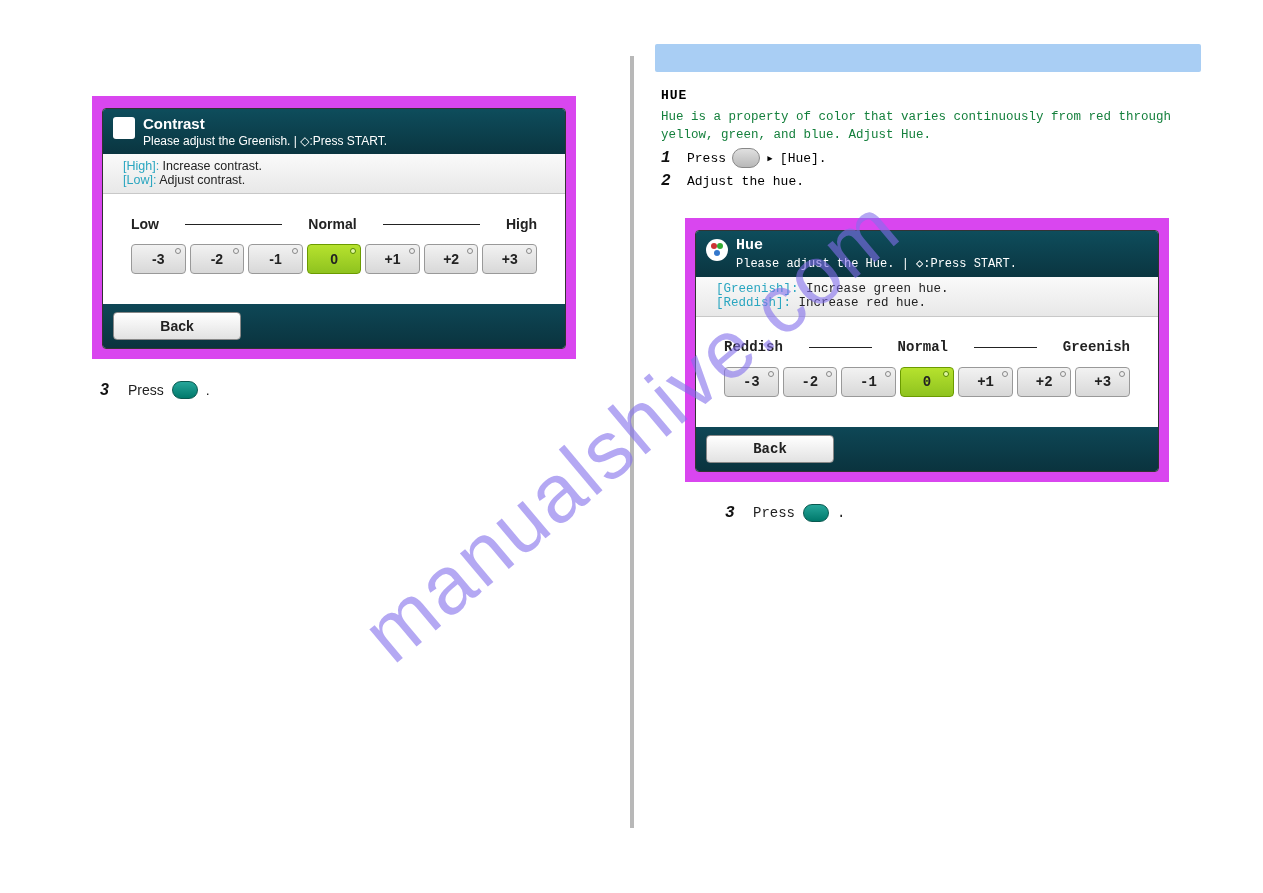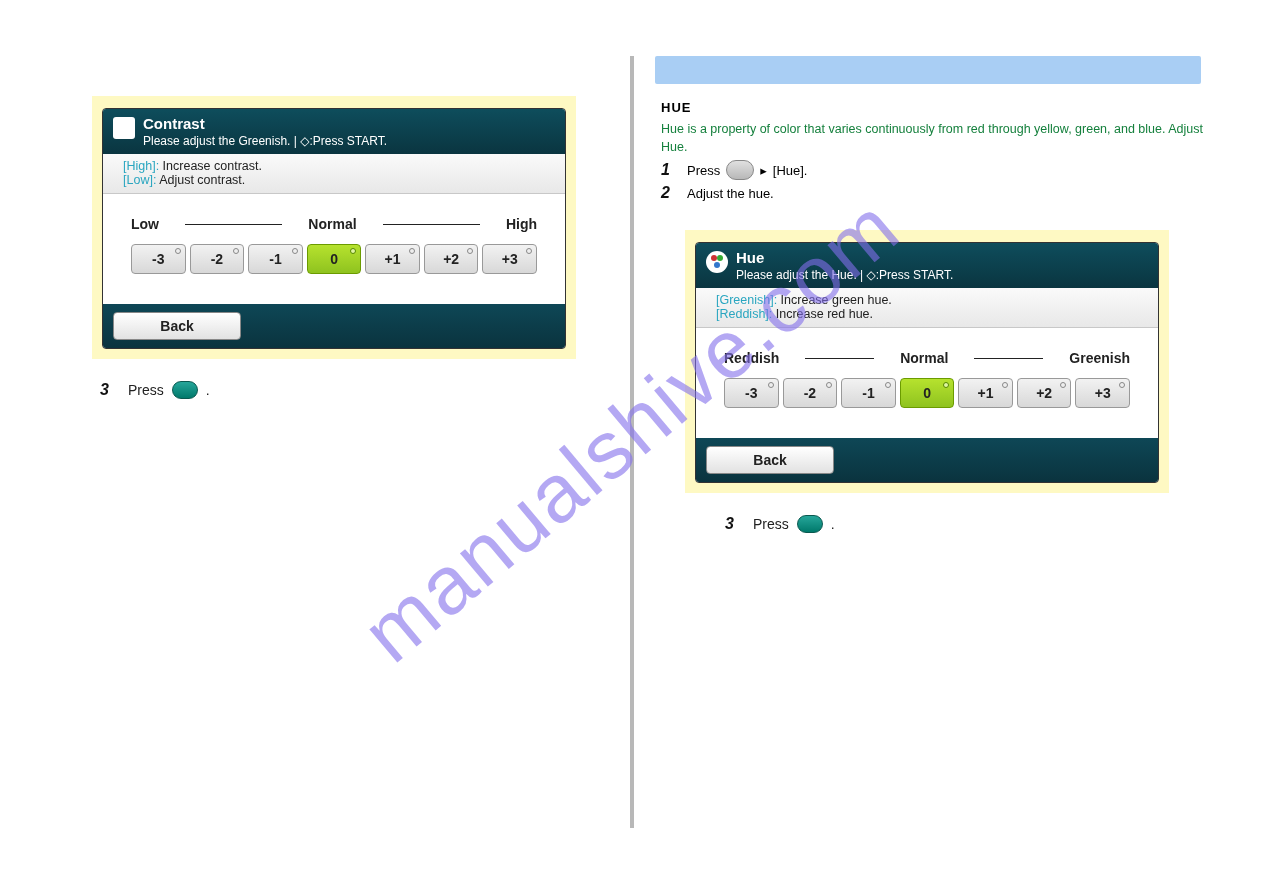--- a/index.html
+++ b/index.html
@@ -26,32 +26,32 @@
   }
   .divider {
     position: absolute;
     left: 630px;
     top: 56px;
     width: 4px;
     height: 772px;
     background: #b8b8b8;
   }
   .col-left { position: absolute; left: 60px; top: 56px; width: 540px; }
-  .col-right { position: absolute; left: 655px; top: 56px; width: 560px; }
+  .col-right { position: absolute; left: 655px; top: 44px; width: 560px; font-family: Liberation Mono, monospace; }
 
   .blue-banner {
     background: #a9cef4;
     height: 28px;
     width: 546px;
     border-radius: 2px;
   }
 
   
   .device-screen {
-    background: #fef9c3;
+    background: #d946ef;
     padding: 12px 10px 10px 10px;
     width: 484px;
     position: relative;
   }
   .device-screen.contrast { margin-top: 40px; margin-left: 32px; }
   .device-screen.hue { margin-top: 28px; margin-left: 30px; }
 
   .panel {
     background: #fff;
     border: 1px solid #333;

